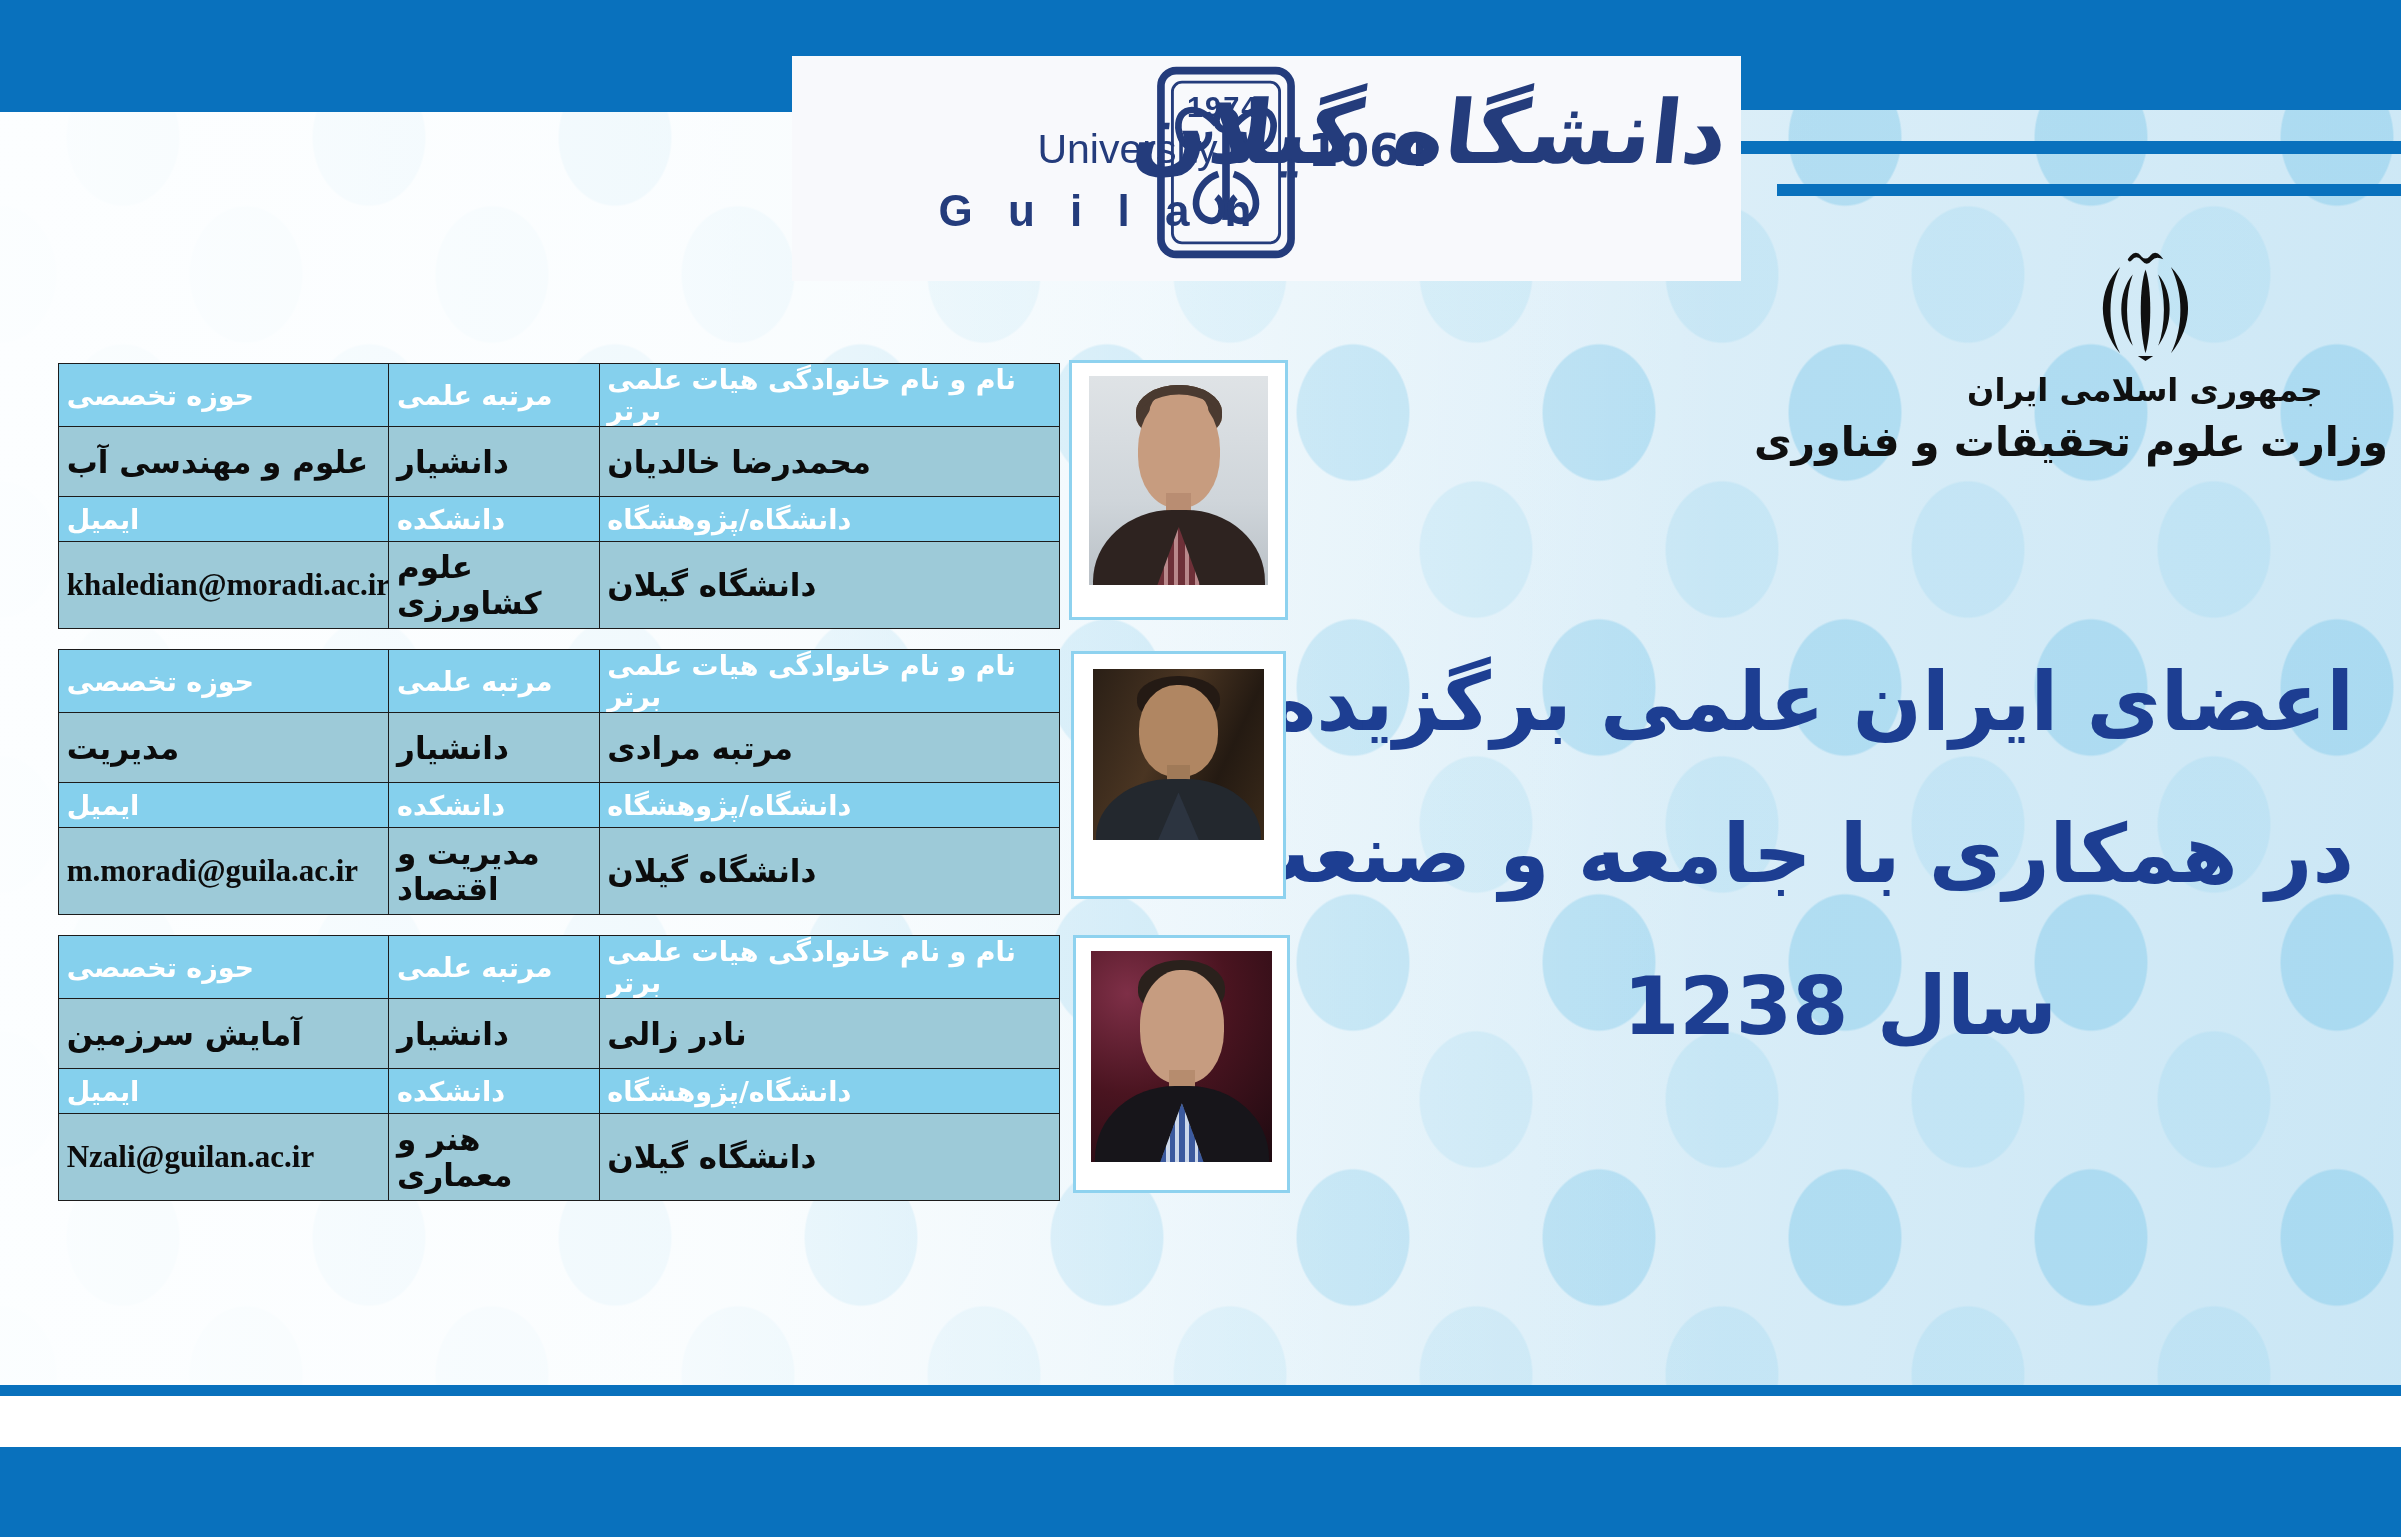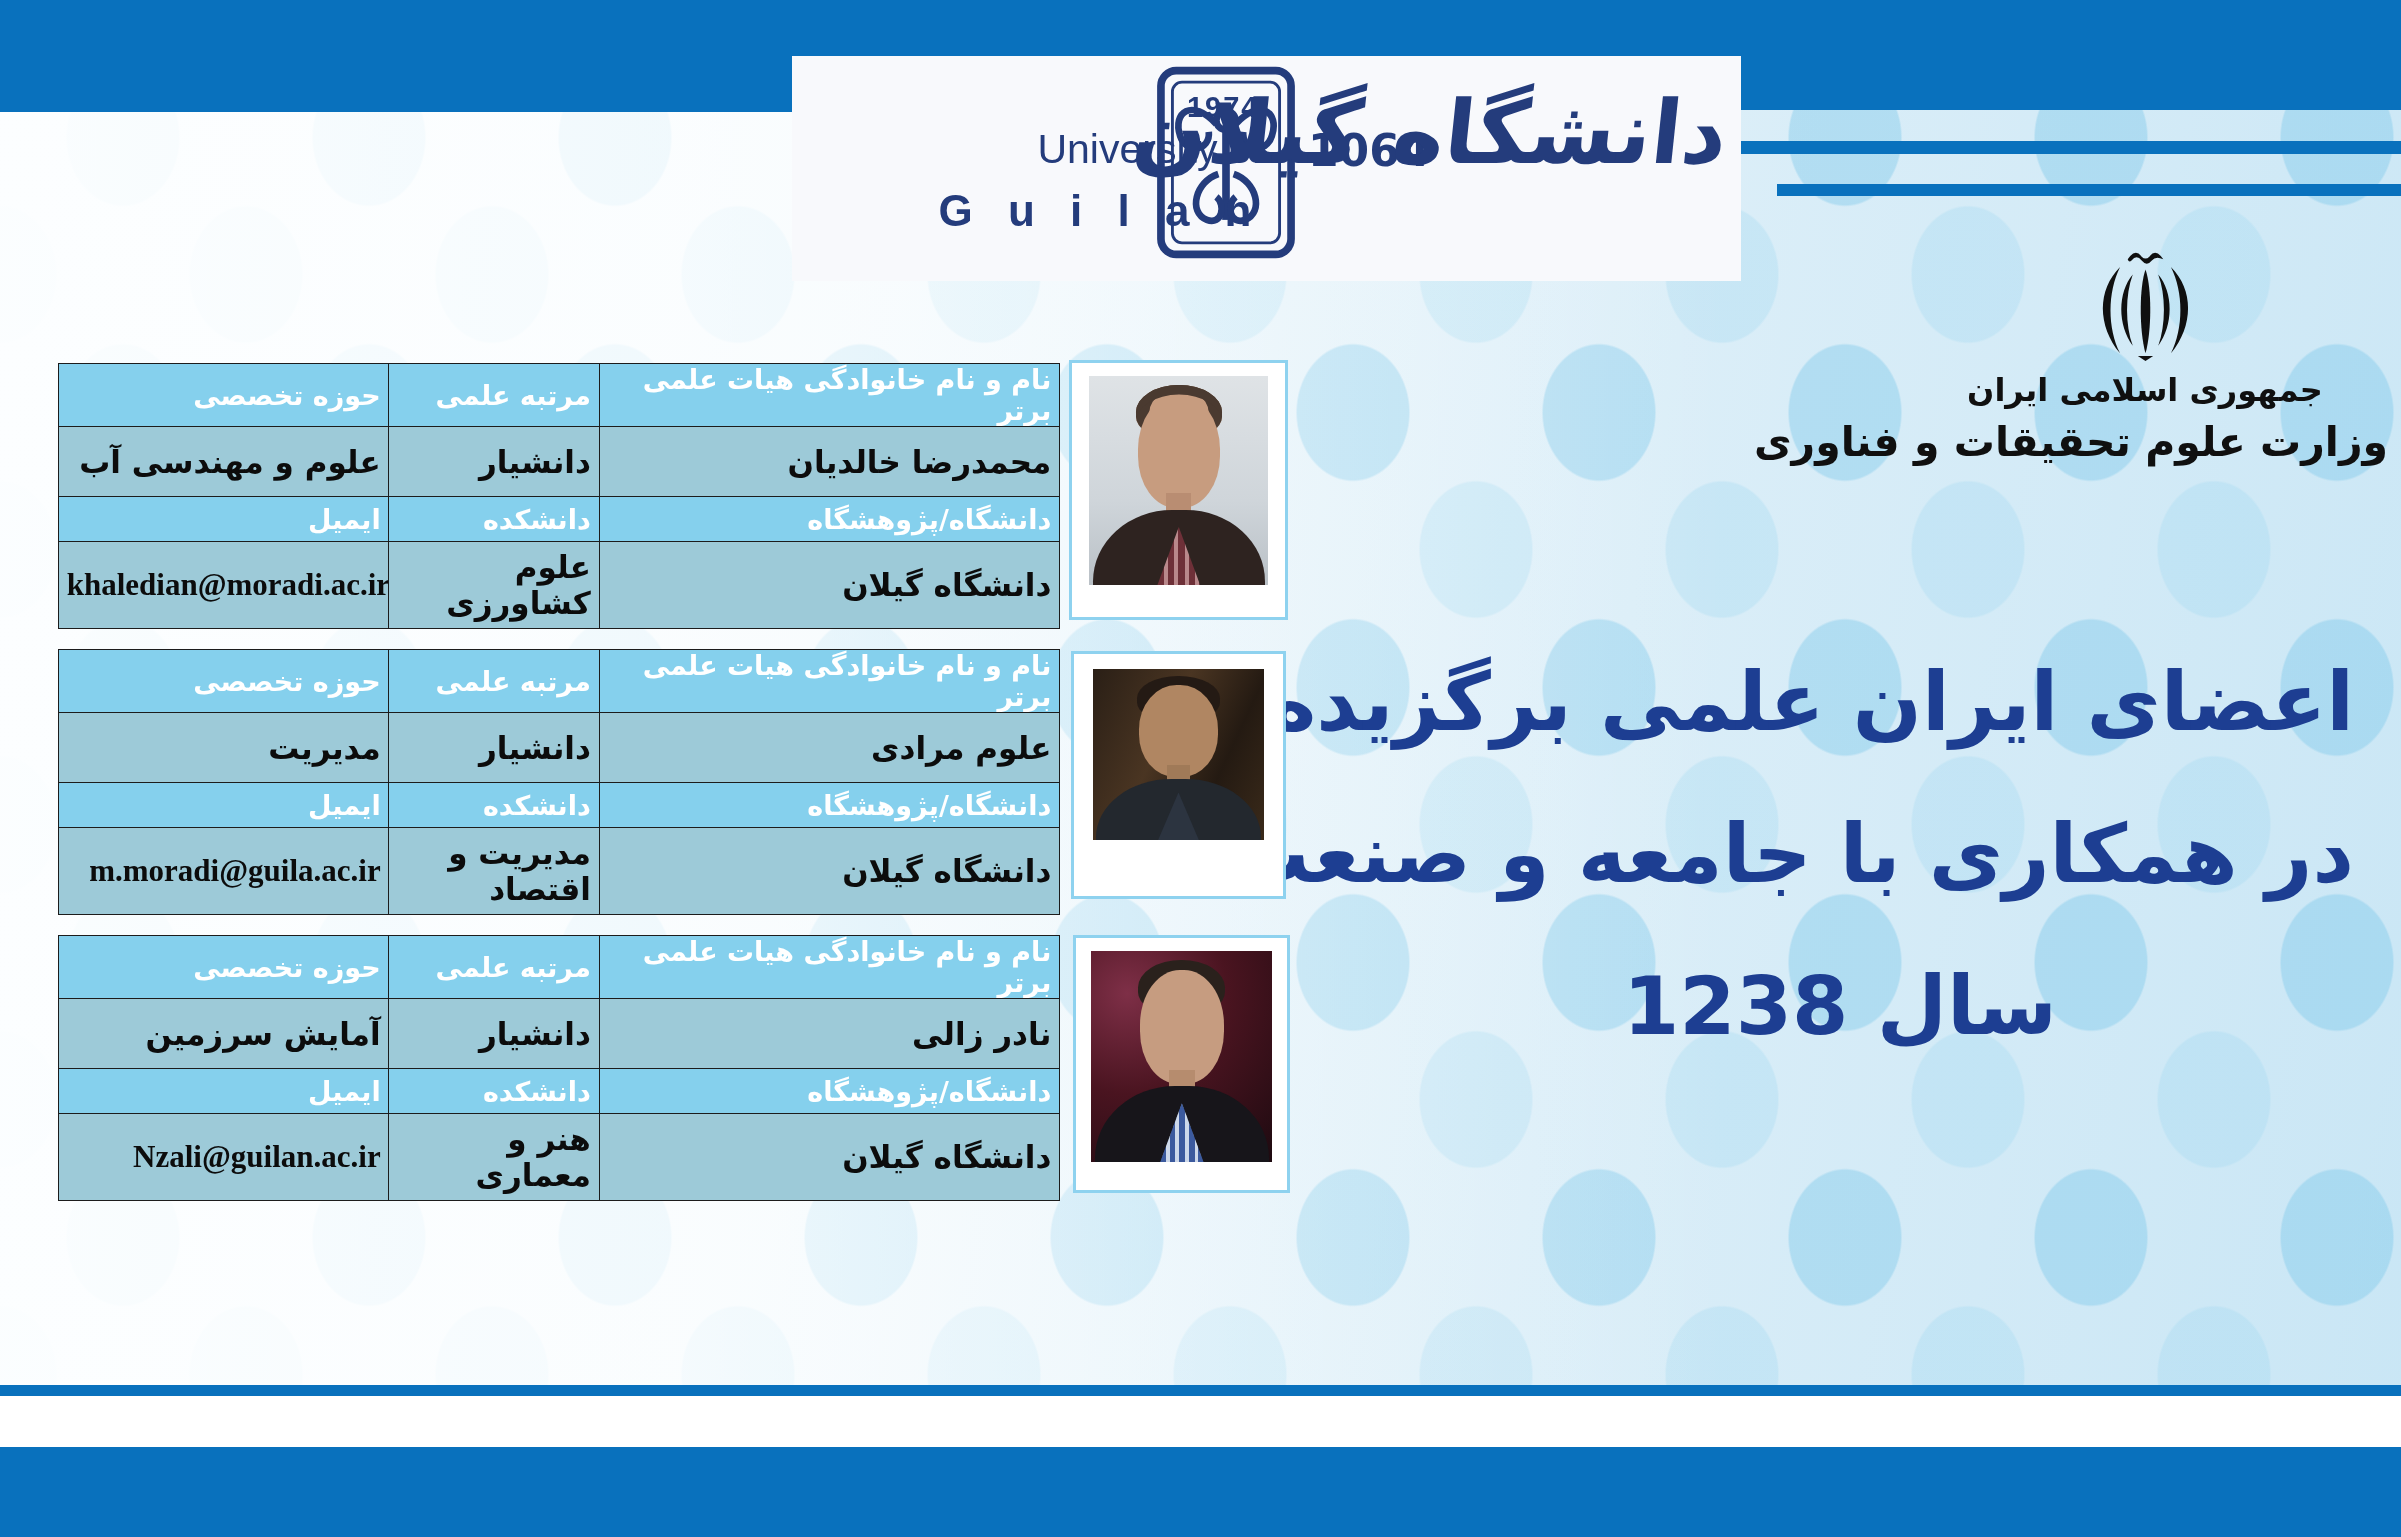--- a/index.html
+++ b/index.html
@@ -45,21 +45,21 @@
   .ministry .emb{margin:0 auto;}
   .ministry .l1{font-size:32px;font-weight:bold;margin-top:5.8px;}
   .ministry .l2{font-size:41px;font-weight:bold;margin-top:9.6px;white-space:nowrap;}
   
   .main-title{position:absolute;left:1326px;top:626px;width:1028px;text-align:center;direction:rtl;color:#1d3e92;}
   .main-title div{font-size:81px;font-weight:bold;line-height:152px;white-space:nowrap;}
   
   .card{position:absolute;left:58px;width:1002px;}
   table.info{border-collapse:collapse;width:100%;table-layout:fixed;direction:rtl;}
   table.info td{
-    border:1.9px solid #1c1c1c;text-align:right;vertical-align:middle;
+    border:1.9px solid #1c1c1c;text-align:left;vertical-align:middle;
     padding:0 7.7px;overflow:hidden;
   }
   tr.hrow td{background:#85d0ed;color:#ffffff;font-weight:bold;font-size:27px;height:44px;}
   tr.vrow1 td{background:#9dcad8;color:#0c0c0c;font-weight:bold;font-size:31px;height:69px;margin-top:15px;}
   tr.vrow2 td{background:#9dcad8;color:#0c0c0c;font-weight:bold;font-size:31px;height:86px;}
   td.email{direction:ltr;font-family:"Liberation Serif",serif;font-weight:bold;font-size:32px;}
   
   .frame{position:absolute;background:#ffffff;border:3.8px solid #8ed2ef;}
   .photo{position:absolute;overflow:hidden;}
   .photo>div{position:absolute;}
@@ -189,21 +189,21 @@
           <col style="width:21%">
           <col style="width:33%">
         </colgroup>
       <tbody>
           <tr class="hrow">
         <td>نام و نام خانوادگی هیات علمی برتر</td>
         <td>مرتبه علمی</td>
         <td>حوزه تخصصی</td>
       </tr>
       <tr class="vrow1">
-        <td>علوم مرادی</td>
+        <td>مرتبه مرادی</td>
         <td>دانشیار</td>
         <td>مدیریت</td>
       </tr>
       <tr class="hrow">
         <td>دانشگاه/پژوهشگاه</td>
         <td>دانشکده</td>
         <td>ایمیل</td>
       </tr>
       <tr class="vrow2">
         <td>دانشگاه گیلان</td>

